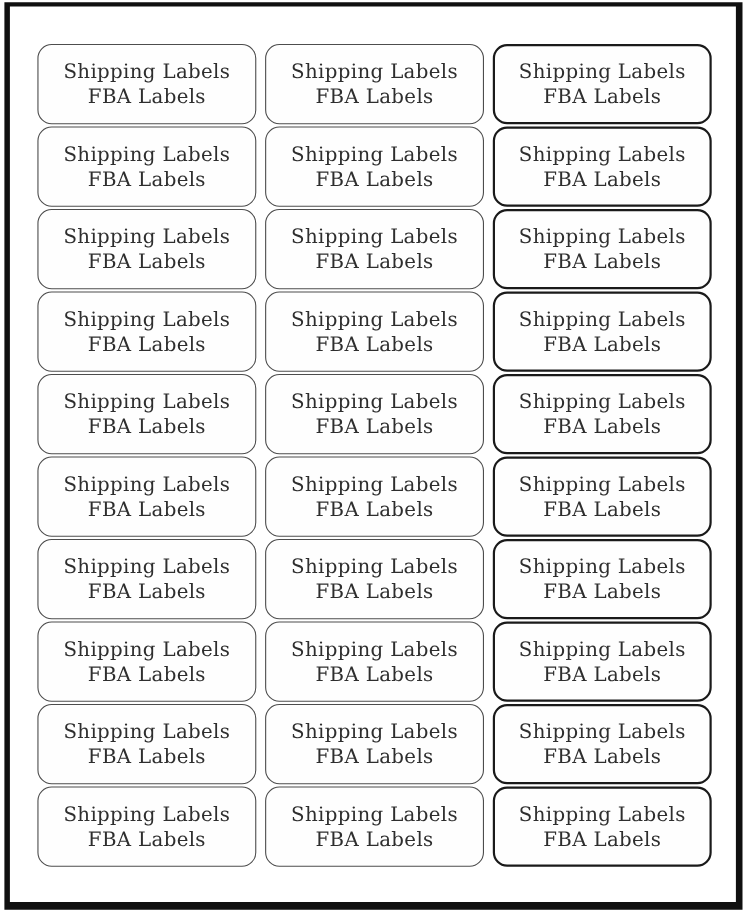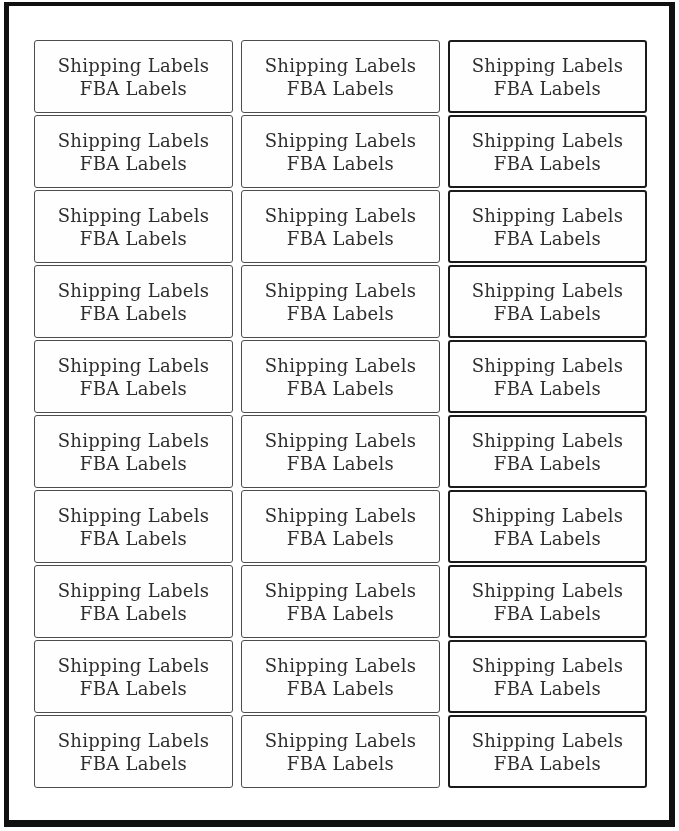--- a/index.html
+++ b/index.html
@@ -35,21 +35,21 @@
     display: grid;
     grid-template-columns: repeat(3, 199px);
     grid-auto-rows: 73px;
     column-gap: 8px;
     row-gap: 2px;
   }
   .cell {
     box-sizing: border-box;
     background: var(--label-fill, #fefefe);
     border: 1.5px solid var(--label-border, #4d4d4d);
-    border-radius: 3px;
+    border-radius: 13px;
     display: flex;
     flex-direction: column;
     align-items: center;
     justify-content: center;
     text-align: center;
     color: var(--label-text, #2e2e2e);
     font-size: 18px;
     line-height: 23px;
     letter-spacing: 0.3px;
   }

